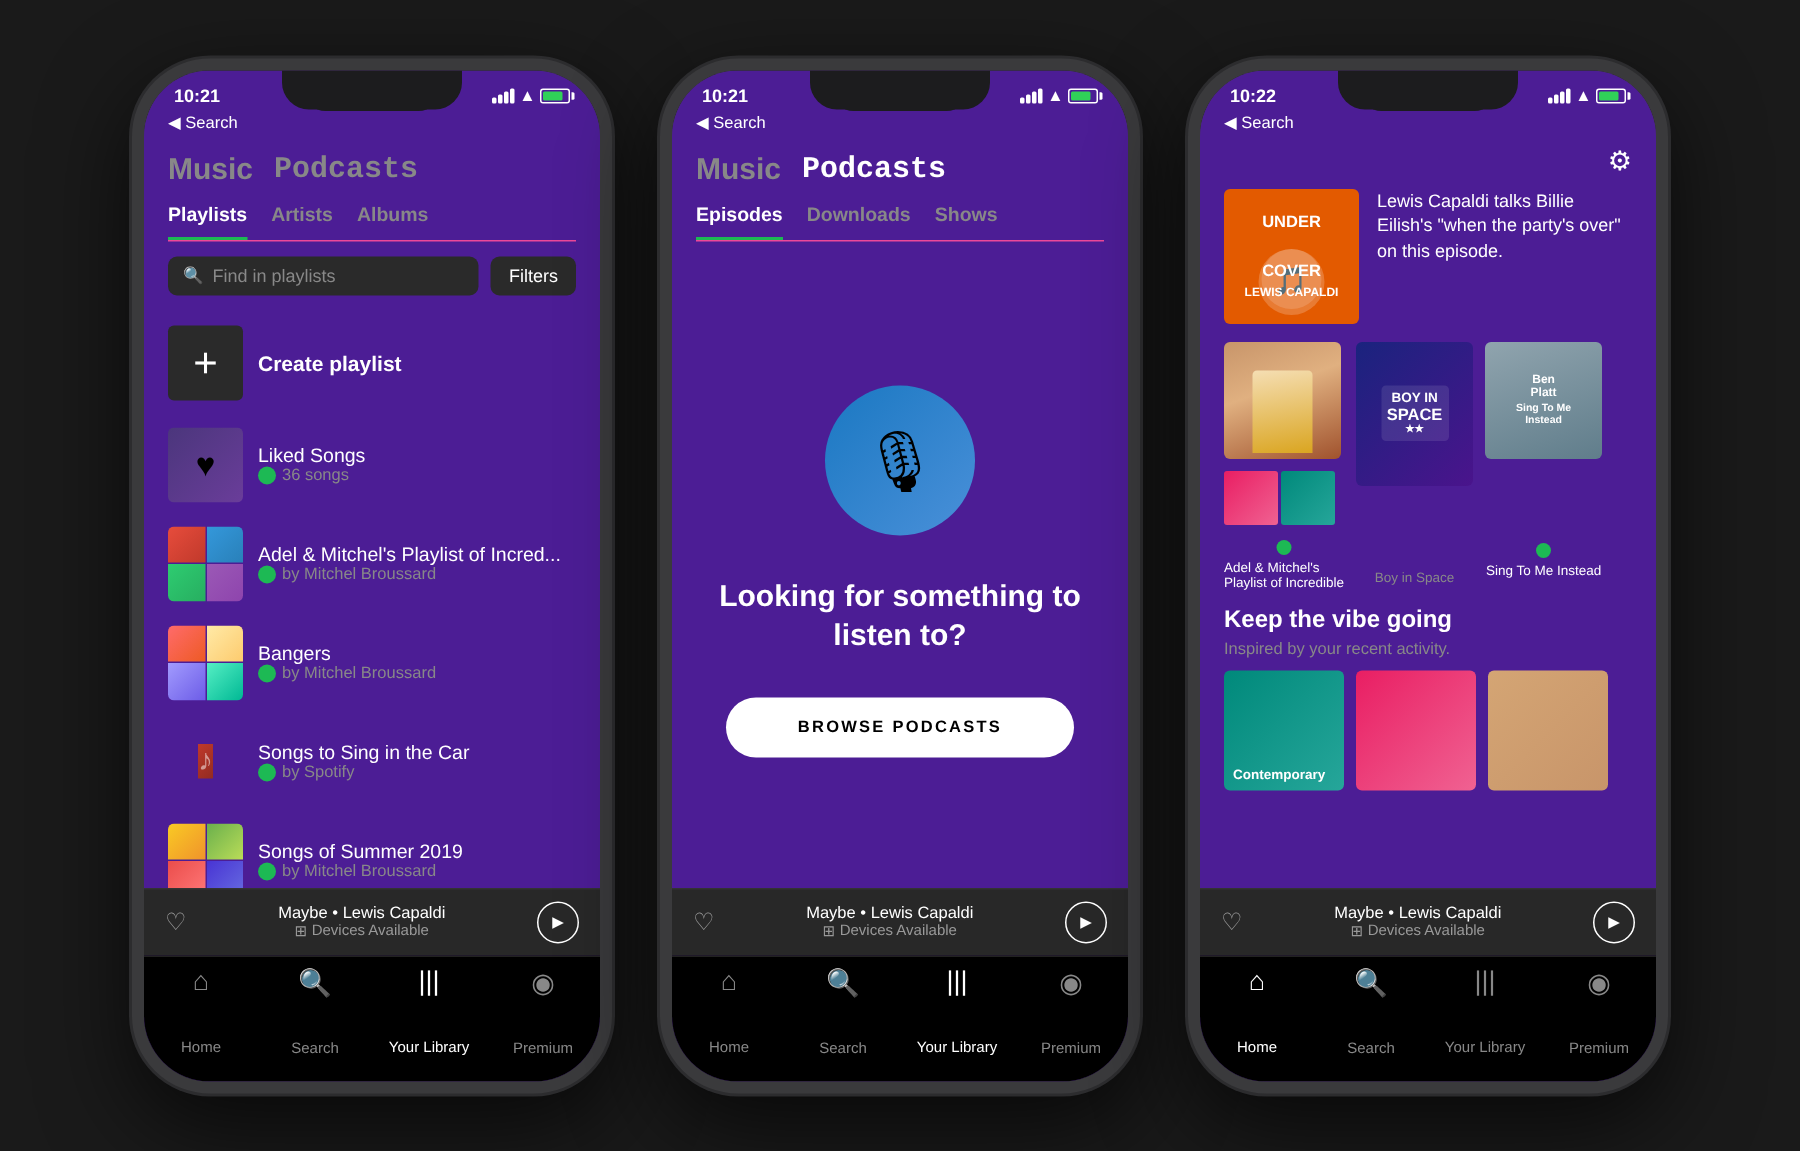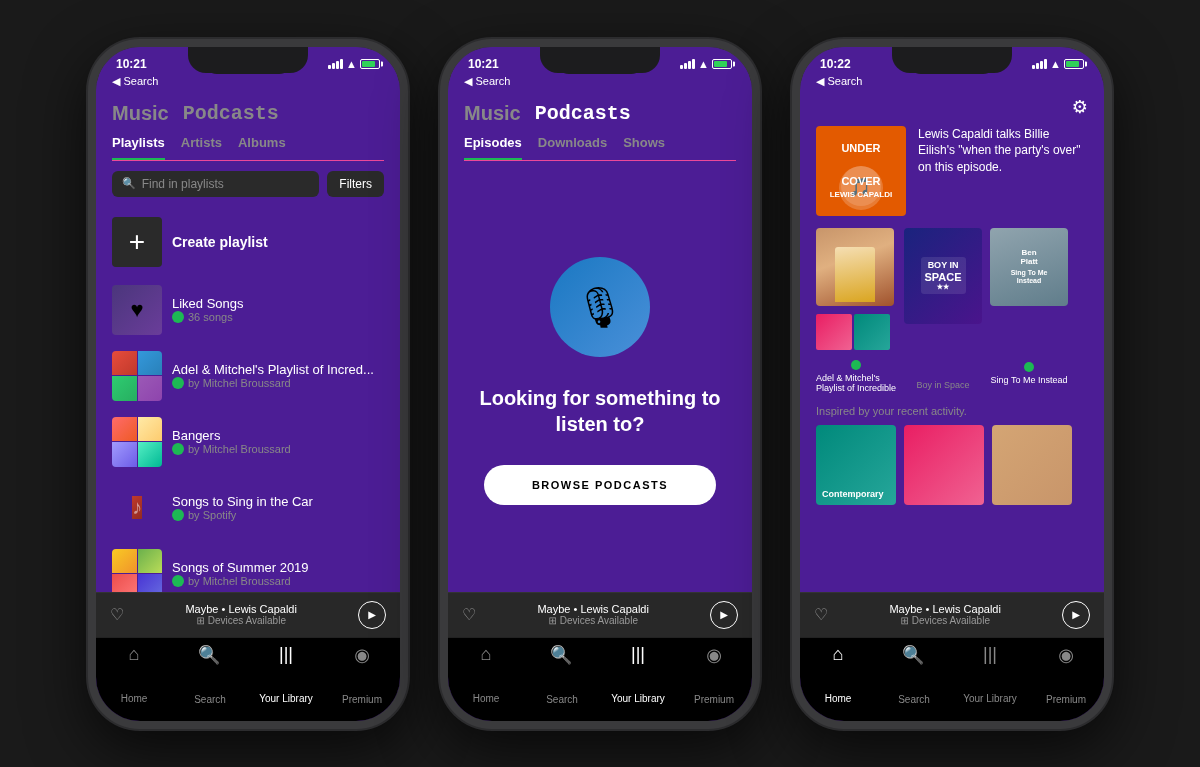--- a/index.html
+++ b/index.html
@@ -670,20 +670,21 @@
               </div>
               <div style="height:42px;margin-top:2px;"></div>
               <div class="recent-label">
                 <span class="spotify-badge" style="width:10px;height:10px;"></span>
                 <span style="font-size:9px;color:#fff;">Sing To Me Instead</span>
               </div>
             </div>
           </div>
 
           <div class="vibe-section">
+            <div class="section-title" style="padding:0 0 4px;">Keep the vibe going</div>
             <div class="vibe-subtitle">Inspired by your recent activity.</div>
             <div class="vibe-grid">
               <div class="vibe-item vibe-1">
                 <div style="height:100%;display:flex;align-items:flex-end;padding:6px;">
                   <span style="font-size:9px;color:#fff;font-weight:600;">Contemporary</span>
                 </div>
               </div>
               <div class="vibe-item" style="background:linear-gradient(135deg,#e91e63,#f06292);"></div>
               <div class="vibe-item" style="background:linear-gradient(135deg,#d4a574,#c8956a);"></div>
             </div>

